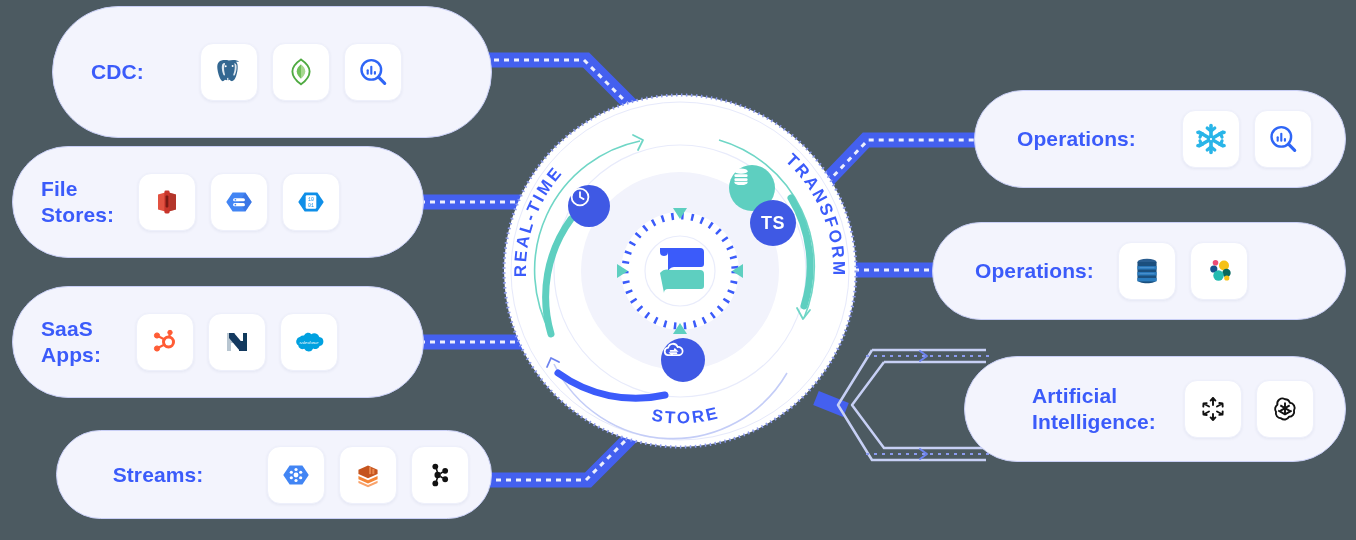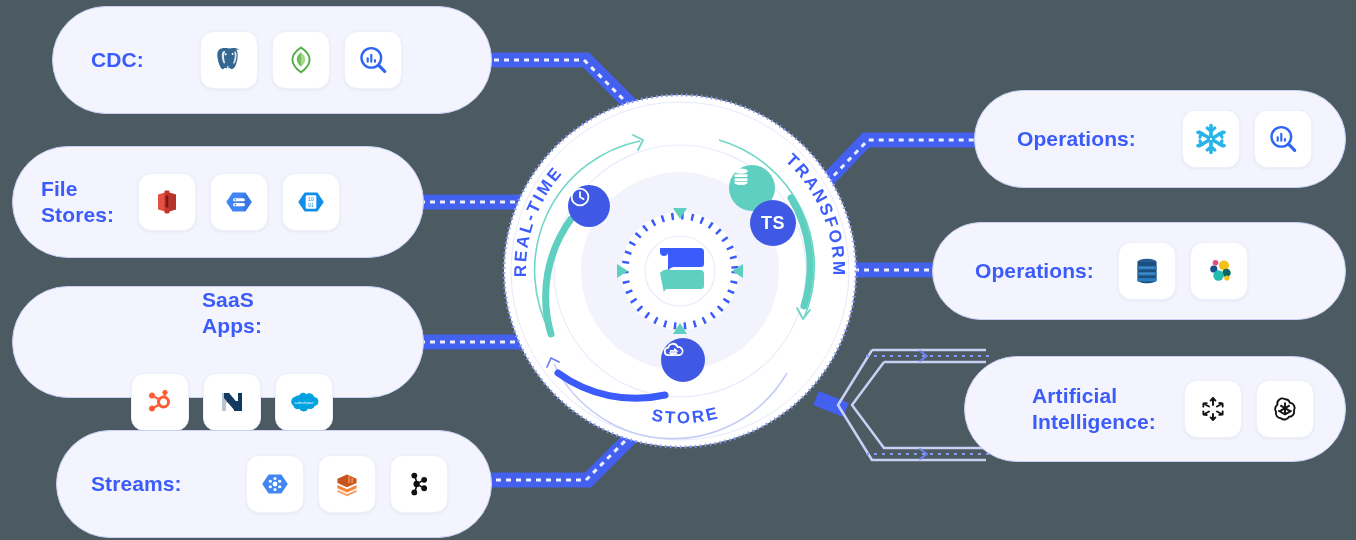--- a/index.html
+++ b/index.html
@@ -36,24 +36,24 @@
     width:56px;height:56px;
     background:#ffffff;
     border:1px solid #eef0fb;
     border-radius:13px;
     display:flex;align-items:center;justify-content:center;
     box-shadow:0 1px 3px rgba(40,50,120,.07);
   }
   .tile svg{display:block;}
 
   
-  #pill-cdc{left:52px;top:6px;width:440px;height:108px;padding-left:38px;gap:56px;}
+  #pill-cdc{left:52px;top:6px;width:440px;height:132px;padding-left:38px;gap:56px;}
   #pill-file{left:12px;top:146px;width:412px;height:112px;padding-left:28px;gap:24px;}
-  #pill-saas{left:12px;top:286px;width:412px;height:112px;padding-left:28px;gap:35px;flex-direction:column;}
-  #pill-streams{left:56px;top:430px;width:436px;height:108px;padding-left:34px;gap:64px;}
+  #pill-saas{left:12px;top:286px;width:412px;height:112px;padding-left:28px;gap:35px;}
+  #pill-streams{left:56px;top:430px;width:436px;height:89px;padding-left:34px;gap:64px;justify-content:center;}
   
   #pill-analytics{left:974px;top:90px;width:372px;height:98px;padding-left:42px;gap:46px;}
   #pill-operations{left:932px;top:222px;width:414px;height:98px;padding-left:42px;gap:24px;}
   #pill-ai{left:964px;top:356px;width:382px;height:106px;padding-left:36px;gap:28px;justify-content:center;}
 
   
   #hub{
     position:absolute;left:497px;top:88px;width:366px;height:366px;z-index:4;
   }
   #hub svg{position:absolute;left:0;top:0;}

